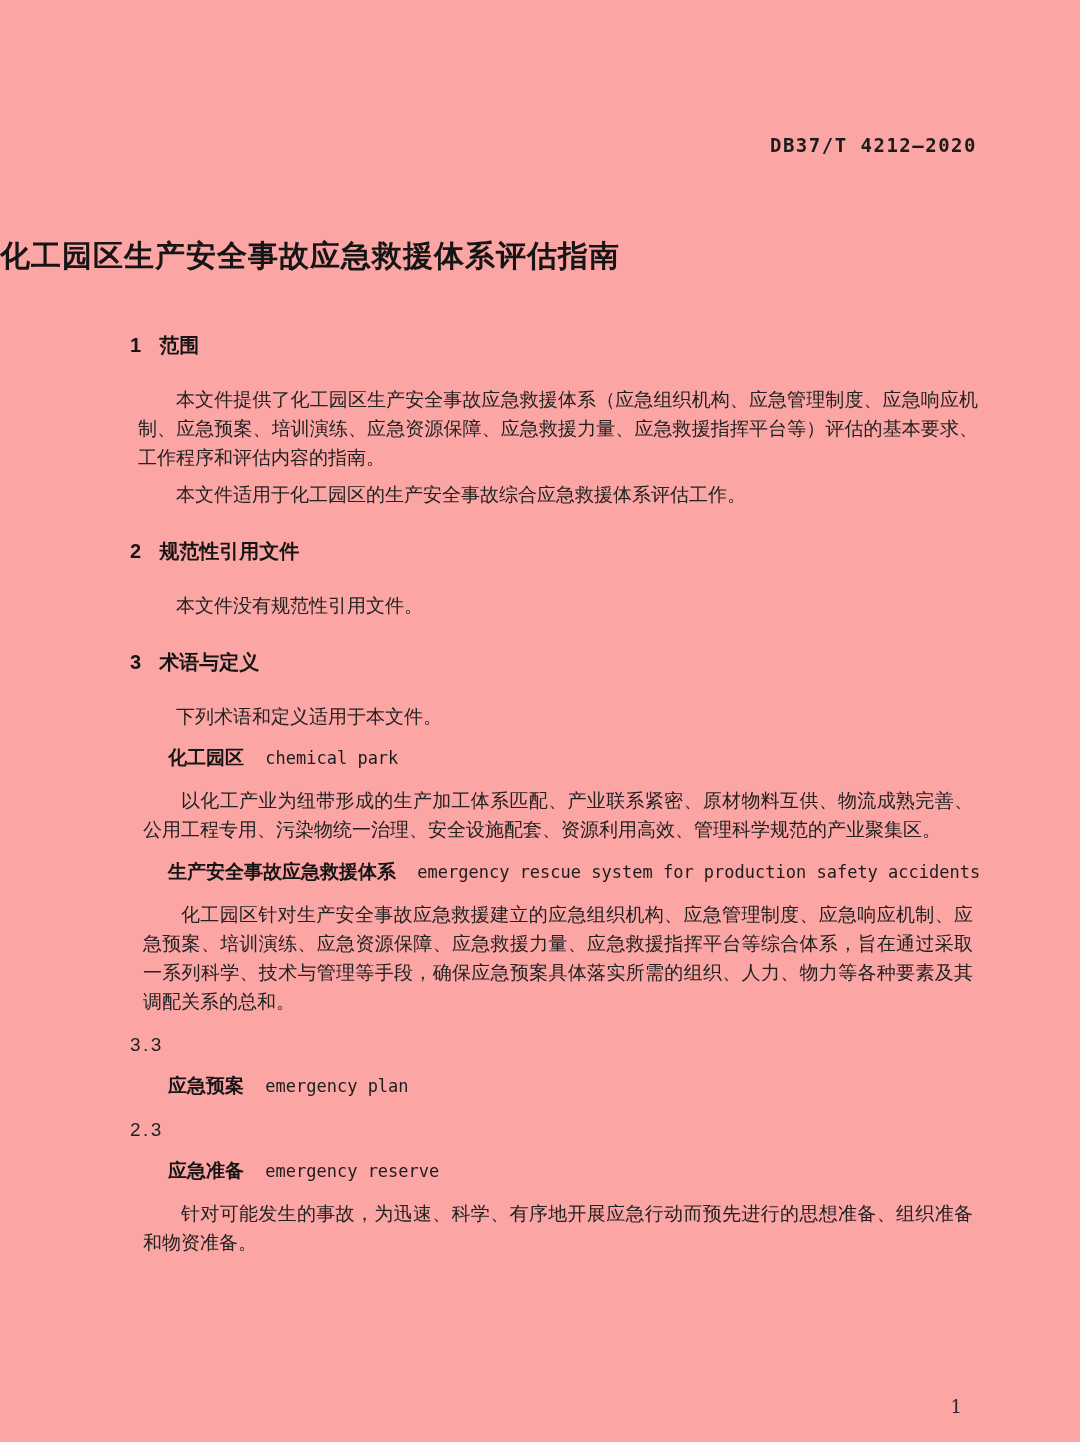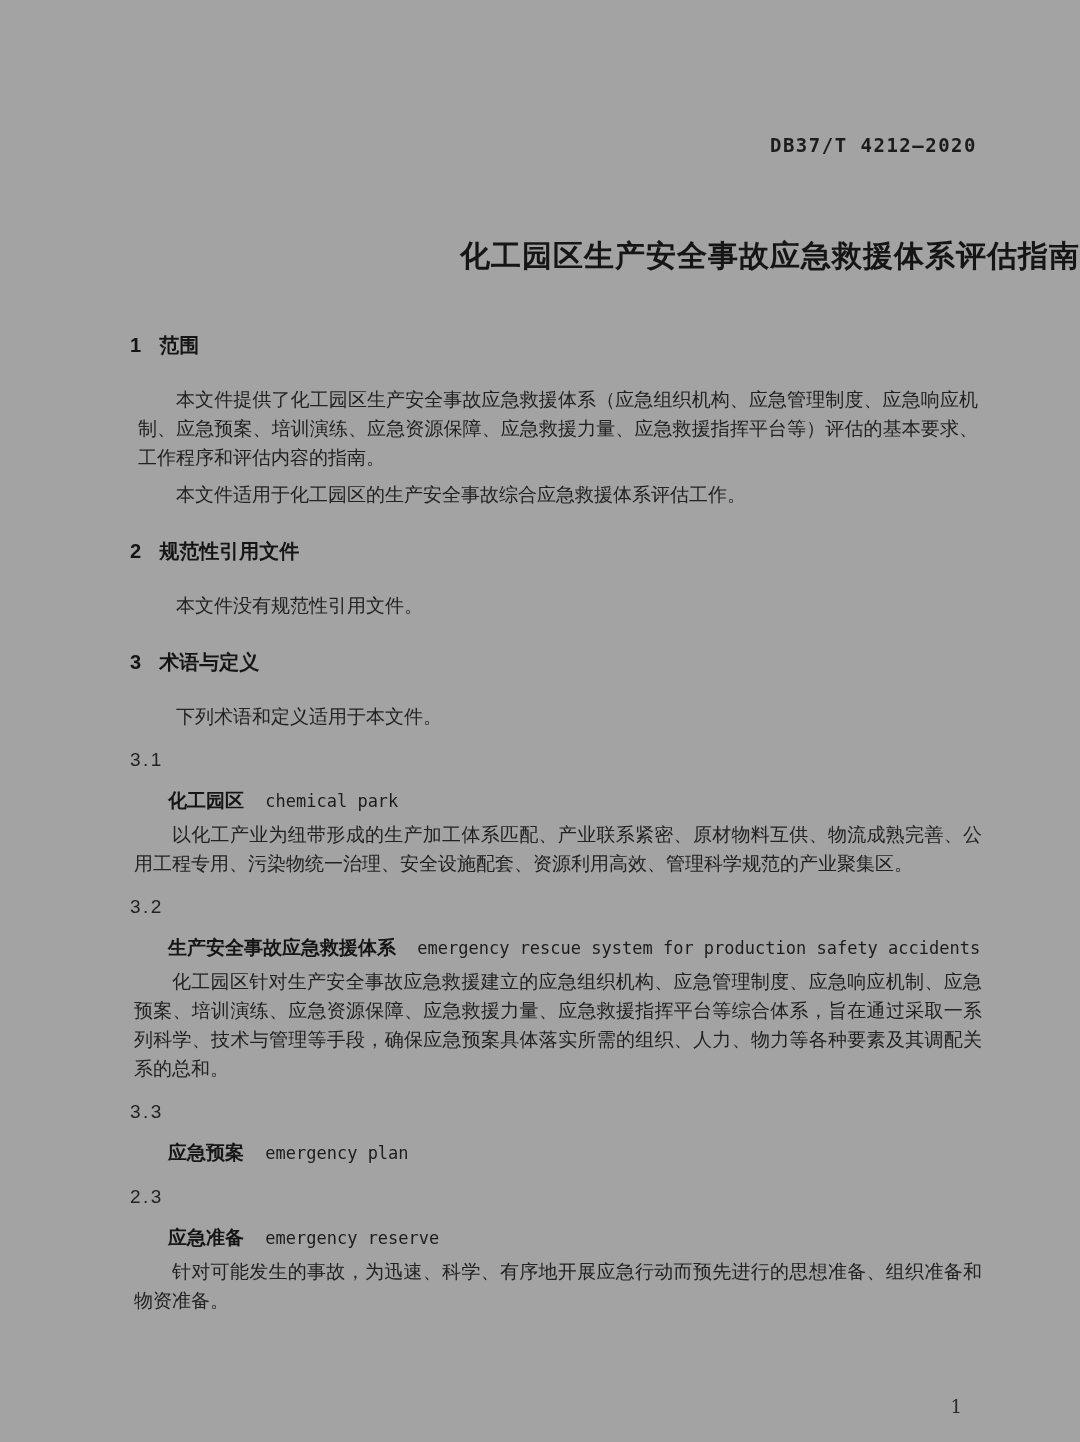--- a/index.html
+++ b/index.html
@@ -1,40 +1,40 @@
 <!DOCTYPE html>
 <html><head>
 <meta charset="utf-8">
 <style>
   html, body { margin:0; padding:0; background:#ffffff; }
   .page {
     position: relative;
     width: 1080px;
     height: 1442px;
-    background: #a3a3a3;
+    background: #fca5a5;
     color: #1c1c1c;
     font-family: "Liberation Sans", sans-serif;
     overflow: hidden;
   }
   .doc-number {
     position: absolute;
     top: 134px;
     right: 103px;
     font-size: 19px;
     letter-spacing: 1.5px;
     font-weight: 600;
     color: #1c1c1c;
     font-family: "DejaVu Sans Mono", "Liberation Sans", monospace;
   }
   .doc-title {
     position: absolute;
     top: 236px;
     left: 0;
     width: 100%;
-    text-align: right;
+    text-align: left;
     font-size: 30px;
     font-weight: 700;
     letter-spacing: 1px;
     color: #151515;
   }
   .content {
     position: absolute;
     top: 333px;
     left: 130px;
     width: 856px;
@@ -70,21 +70,21 @@
     white-space: nowrap;
   }
   .term-zh { font-weight: 700; font-size: 19px; color: #151515; }
   .term-en {
     font-family: "DejaVu Sans Mono", monospace;
     font-size: 17px;
     margin-left: 16px;
     color: #1c1c1c;
   }
   .term-def {
-    margin: 4px;
+    margin: 13px;
     text-indent: 2em;
     text-align: justify;
     color: #222222;
   }
   .page-number {
     position: absolute;
     top: 1396px;
     right: 118px;
     font-size: 18px;
     font-family: "DejaVu Serif", serif;
@@ -114,28 +114,26 @@
       <span>规范性引用文件</span>
     </div>
     <p class="para">本文件没有规范性引用文件。</p>
 
     <div class="sec-heading later">
       <span>3</span>
       <span>术语与定义</span>
     </div>
     <p class="para">下列术语和定义适用于本文件。</p>
 
-    <p class="term-num">3.1</p>
     <div class="term-line">
       <span class="term-zh">化工园区</span>
       <span class="term-en">chemical park</span>
     </div>
     <p class="term-def">以化工产业为纽带形成的生产加工体系匹配、产业联系紧密、原材物料互供、物流成熟完善、公用工程专用、污染物统一治理、安全设施配套、资源利用高效、管理科学规范的产业聚集区。</p>
 
-    <p class="term-num">3.2</p>
     <div class="term-line">
       <span class="term-zh">生产安全事故应急救援体系</span>
       <span class="term-en">emergency rescue system for production safety accidents</span>
     </div>
     <p class="term-def">化工园区针对生产安全事故应急救援建立的应急组织机构、应急管理制度、应急响应机制、应急预案、培训演练、应急资源保障、应急救援力量、应急救援指挥平台等综合体系，旨在通过采取一系列科学、技术与管理等手段，确保应急预案具体落实所需的组织、人力、物力等各种要素及其调配关系的总和。</p>
 
     <p class="term-num">3.3</p>
     <div class="term-line">
       <span class="term-zh">应急预案</span>
       <span class="term-en">emergency plan</span>

